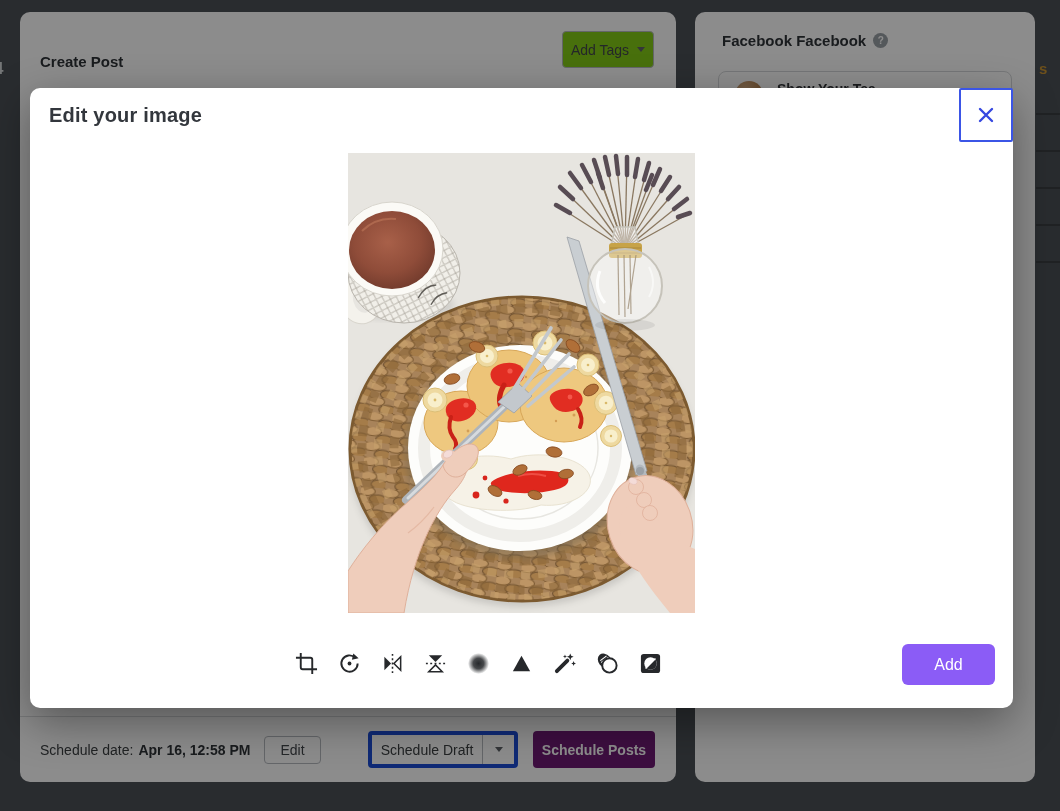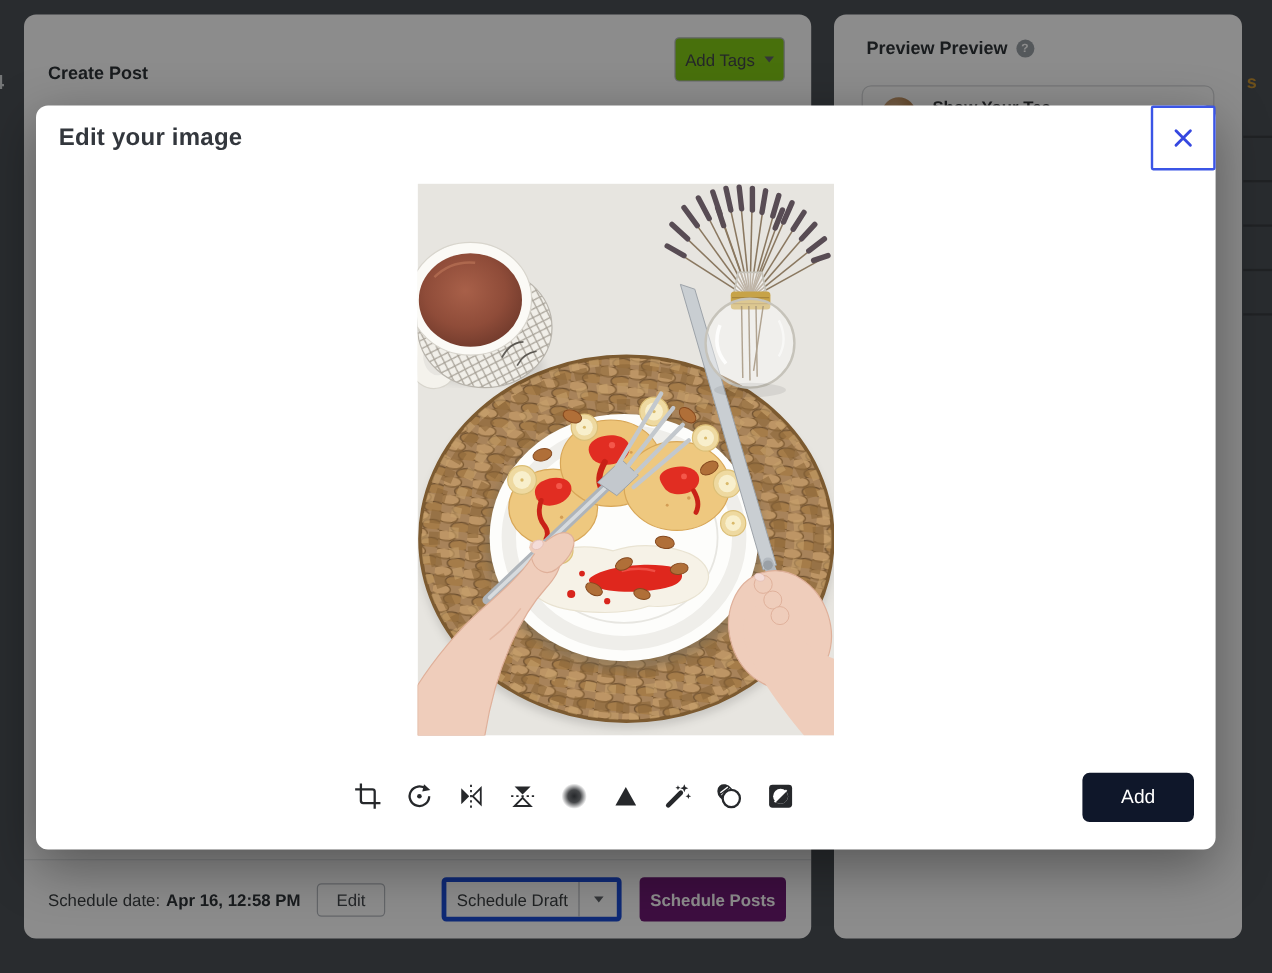--- a/index.html
+++ b/index.html
@@ -82,21 +82,21 @@
   }
   .photo { position:absolute; left:318px; top:65px; width:347px; height:460px; }
   .photo svg { display:block; }
 
   .toolbar { position:absolute; left:265px; top:559px; height:32px; display:flex; align-items:center; gap:20px; }
   .tool-btn { width:23px; height:23px; background:none; border:none; padding:0; cursor:pointer; }
   .tool-btn svg { display:block; width:23px; height:23px; }
 
   .add-btn {
     position:absolute; left:872px; top:556px; width:93px; height:41px;
-    background:#0f172a; color:#fff; border:none; border-radius:6px;
+    background:#8b5cf6; color:#fff; border:none; border-radius:6px;
     font-size:16px; font-family:"Liberation Sans",sans-serif; cursor:pointer;
   }
 </style>
 </head>
 <body>
 
 <span class="edge-fragment-left">4</span>
 <span class="edge-fragment-right">s</span>
 <div class="rail-sep" style="top:113px"></div>
 <div class="rail-sep" style="top:150px"></div>
@@ -121,21 +121,21 @@
       <span class="arrow-part">
           <span class="caret"></span>
         </span>
     </div>
     <button class="schedule-posts">Schedule Posts</button>
   </div>
 </div>
 
 <div class="card right-card">
   <div class="panel-header">
-    <span class="panel-title" style="position:static">Preview Preview</span>
+    <span class="panel-title" style="position:static">Facebook Facebook</span>
     <span class="help-icon">?</span>
   </div>
   <div class="fb-preview-card">
     <div class="fb-avatar"></div>
     <div class="fb-name">Show Your Tea</div>
   </div>
 </div>
 
 <div class="scrim"></div>
 

